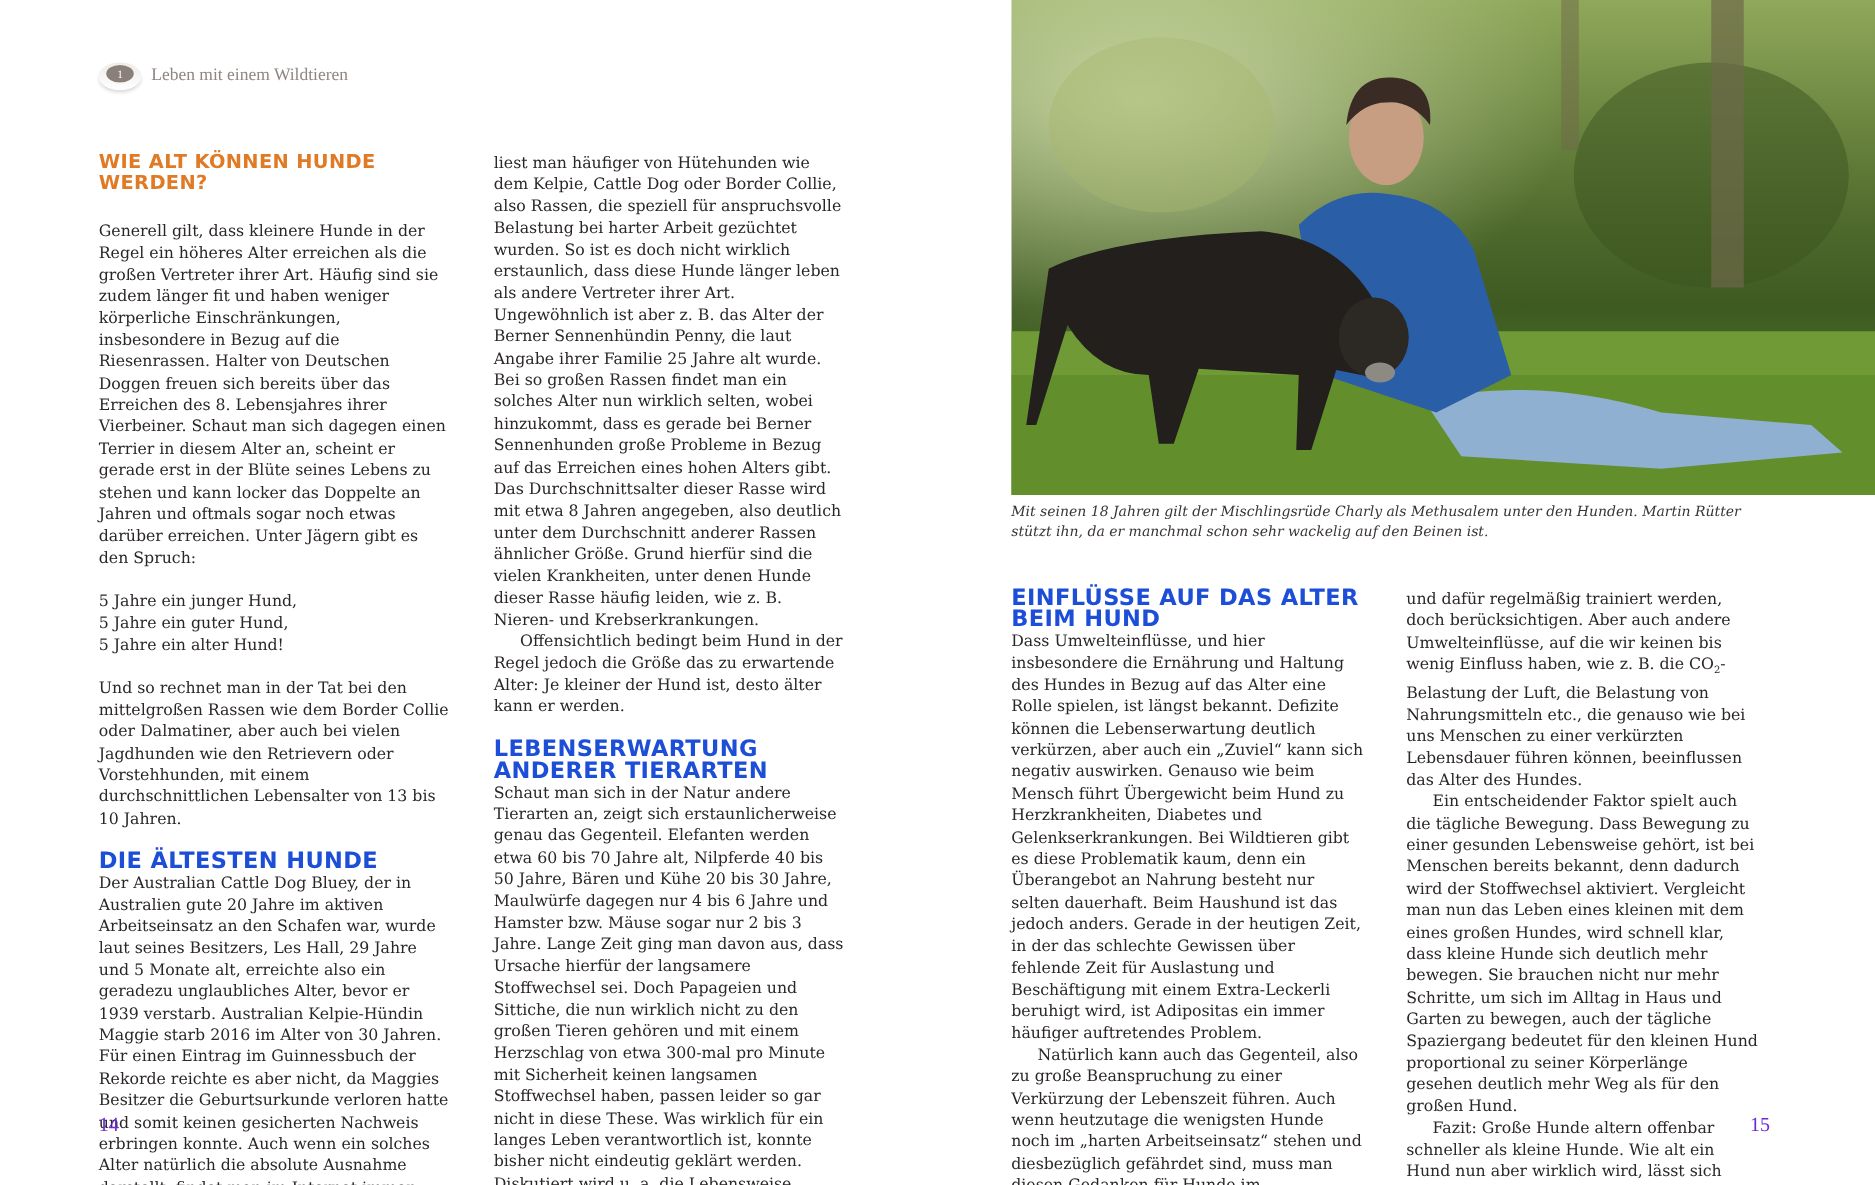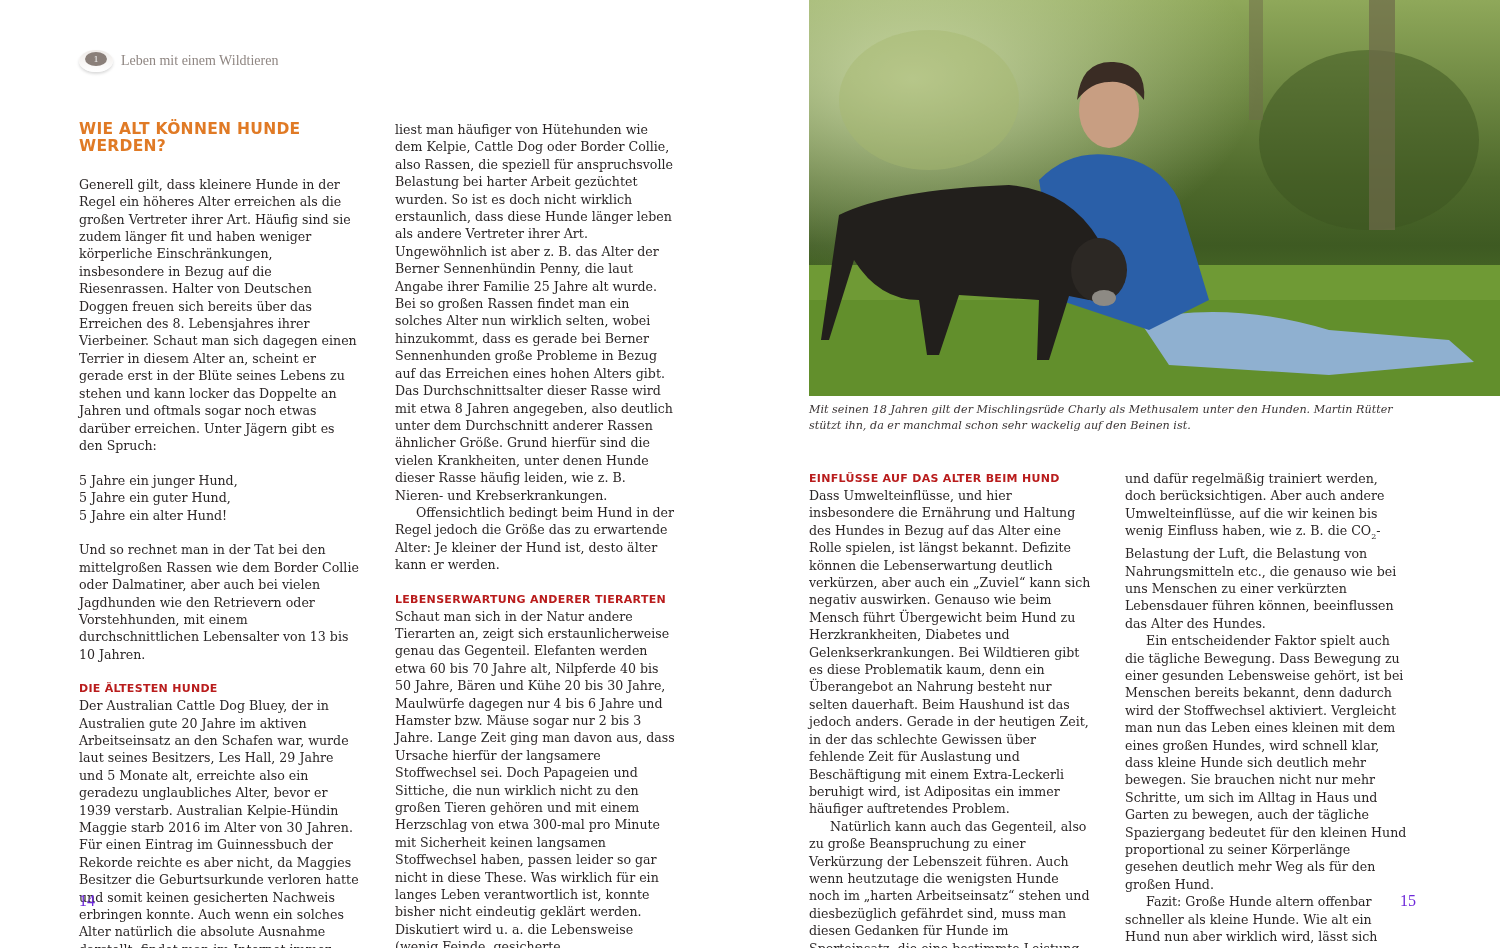--- a/index.html
+++ b/index.html
@@ -27,21 +27,21 @@
   .col { position:absolute; width:282px; font-size:12.6px; line-height:17.4px; }
   .col p { margin:0; }
   .col p.indent { text-indent:21px; }
   .col p.gap { margin-top:17.4px; }
   .h1 {
     font-family:"DejaVu Sans","Liberation Sans",sans-serif; font-weight:bold;
     color:#e07a25; font-size:15.5px; letter-spacing:0.3px; margin:0 0 20px 0;
   }
   .h2 {
     font-family:"DejaVu Sans","Liberation Sans",sans-serif; font-weight:bold;
-    color:#b91c1c; font-size:11px; letter-spacing:0.3px; margin:17px 0 0 0; line-height:17px;
+    color:#1d4ed8; font-size:18px; letter-spacing:0.3px; margin:17px 0 0 0; line-height:17px;
   }
   .verse { margin-top:17.4px !important; }
 
   .page-num { position:absolute; top:892px; font-family:"Liberation Serif",serif; font-size:16px; color:#6d28d9; }
 
   .photo { position:absolute; left:49px; top:0; width:691px; height:396px; overflow:hidden; }
   .caption {
     position:absolute; left:49px; top:402px; width:600px;
     font-family:"DejaVu Serif",serif; font-style:italic; font-size:11.2px; line-height:16px; color:#3a3434;
   }

